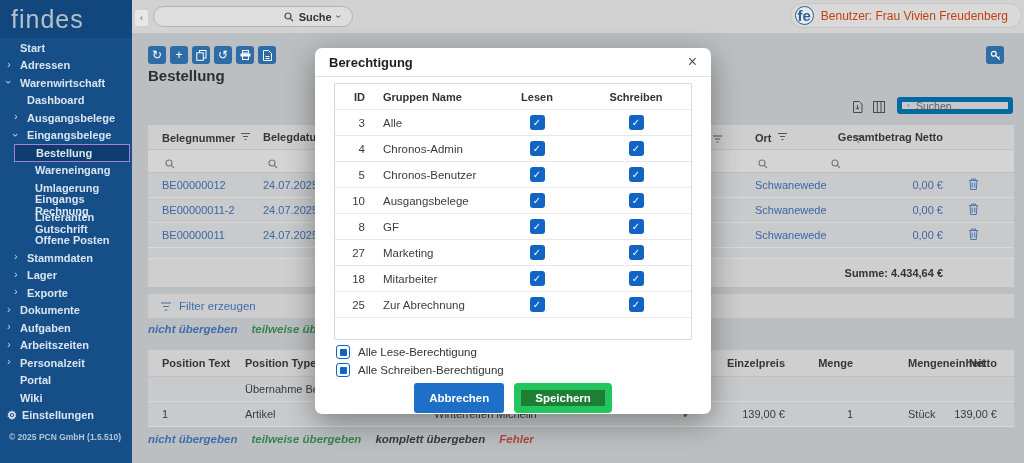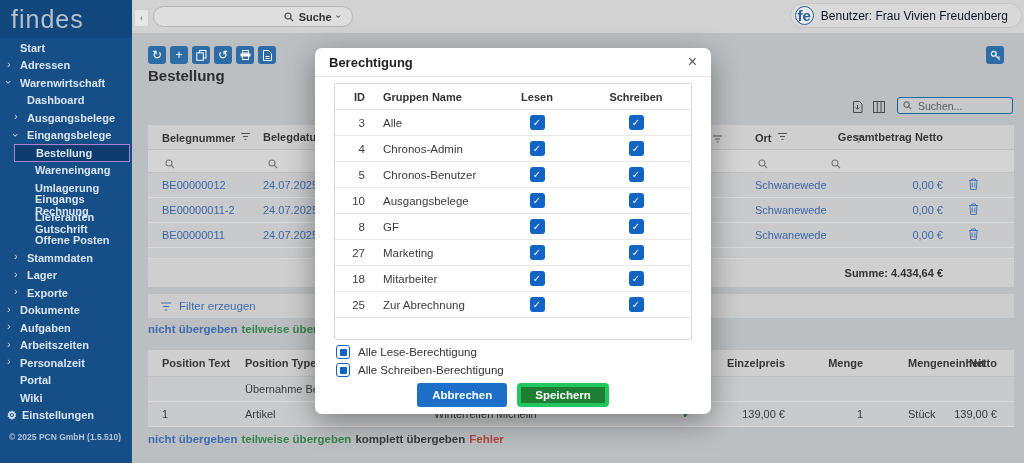--- a/index.html
+++ b/index.html
@@ -21,33 +21,33 @@
   .copyright{position:absolute;bottom:21px;left:9px;font-size:8.5px;color:#b4c6da;font-weight:bold;}
 
   
   .topbar{position:absolute;left:132px;top:0;right:0;height:33px;background:#d2d2d2;border-bottom:1px solid #c0c0c0;}
   .collapse-btn{position:absolute;left:2px;top:9px;width:13px;height:16px;background:#e7e7e7;border:1px solid #cfcfcf;border-radius:2px;color:#5a5a5a;font-size:9px;display:flex;align-items:center;justify-content:center;cursor:pointer;}
   .search-pill{position:absolute;left:21px;top:6px;width:186px;height:19px;background:#dedede;border:1px solid #b3b3b3;border-radius:11px;display:flex;align-items:center;justify-content:flex-end;padding-right:12px;gap:5px;cursor:pointer;}
   .search-pill .lbl{font-size:11px;font-weight:bold;color:#333;}
   .pill-chev{font-size:10px;color:#555;transform:rotate(90deg);display:inline-block;}
   .user-pill{position:absolute;right:2px;top:3px;height:25px;background:#d9d9d9;border:1px solid #c5c5c5;border-radius:14px;display:flex;align-items:center;gap:7px;padding:0 13px 0 4px;box-sizing:border-box;cursor:pointer;}
   .fe-badge{width:19px;height:19px;border-radius:50%;border:1.5px solid #2a5f99;color:#2a5f99;font-size:15px;font-weight:bold;display:flex;align-items:center;justify-content:center;background:#e9e9e9;box-sizing:border-box;}
-  .user-name{font-size:12px;color:#0f172a;}
+  .user-name{font-size:12px;color:#c2410c;}
 
   
   .content{position:absolute;left:132px;top:33px;right:0;bottom:0;background:#bcbfc1;}
   .tb-row{position:absolute;left:16px;top:13px;display:flex;gap:4px;}
   .tbtn{width:18px;height:18px;background:#2d6ca6;border-radius:3px;color:#fff;display:flex;align-items:center;justify-content:center;font-size:12px;line-height:1;cursor:pointer;}
   .key-btn{position:absolute;right:20px;top:13px;width:18px;height:18px;background:#2d6ca6;border-radius:3px;display:flex;align-items:center;justify-content:center;cursor:pointer;}
   .page-title{position:absolute;left:16px;top:34px;font-size:15px;font-weight:bold;color:#2e2e2e;}
 
   .grid-controls{position:absolute;left:16px;top:64px;right:11px;height:20px;}
   .gc-icon{position:absolute;top:2px;cursor:pointer;}
   .gc-export{right:150px;} .gc-columns{right:128px;}
-  .search-box{position:absolute;right:0;top:0;width:116px;height:17px;border:1px solid #0369a1;border-radius:3px;background:#c6c8ca;display:flex;align-items:center;gap:4px;padding:0 5px;box-sizing:border-box;}
+  .search-box{position:absolute;right:0;top:0;width:116px;height:17px;border:5px solid #0369a1;border-radius:3px;background:#c6c8ca;display:flex;align-items:center;gap:4px;padding:0 5px;box-sizing:border-box;}
   .search-box input{border:none;outline:none;background:transparent;font-size:10.5px;color:#555;width:85px;font-family:"Liberation Sans",sans-serif;}
   .search-box input::placeholder{color:#5c5c5c;}
 
   .panel1{position:absolute;left:16px;width:866px;top:92px;background:#c9cacb;}
   .panel2{position:absolute;left:16px;width:866px;top:317px;background:#c9cacb;}
   .h-row{height:24px;background:#cfcfcf;border-bottom:1px solid #c0c0c0;position:relative;font-size:11px;font-weight:bold;color:#363636;}
   .h-row2{height:26px;background:#cfcfcf;border-bottom:1px solid #c0c0c0;position:relative;font-size:11px;font-weight:bold;color:#363636;}
   .f-row{height:22px;background:#d4d4d4;border-bottom:1px solid #c0c0c0;position:relative;}
   .d-row{height:24px;background:#c9cacb;border-bottom:1px solid #d9d9d9;position:relative;font-size:11px;color:#3a3a3a;}
   .sp-row{height:10px;background:#c9cacb;border-bottom:1px solid #d9d9d9;}
@@ -57,26 +57,26 @@
   .p1-c1{left:14px;} .p1-c2{left:115px;}
   .p1-ort{left:607px;} .p1-netto{right:71px;text-align:right;}
   .p1-sliver{left:480px;width:83px;text-align:right;overflow:hidden;}
   .p1-trash{left:820px;cursor:pointer;}
   .fi{display:inline-block;margin-left:6px;vertical-align:1px;}
   .fi-abs1{position:absolute;left:565px;top:8px;} .fi-abs2{position:absolute;left:706px;top:8px;}
   .mag{position:absolute;top:5px;}
   .m1{left:17px;} .m2{left:120px;} .m3{left:610px;} .m4{left:683px;}
 
   .p2-c1{left:14px;} .p2-c2{left:97px;} .p2-art{left:286px;color:#3a3a3a;}
-  .p2-einzel{right:229px;text-align:right;} .p2-menge{right:151px;text-align:center;}
+  .p2-einzel{right:229px;text-align:right;} .p2-menge{right:161px;text-align:center;}
   .p2-einheit{left:714px;padding-left:46px;} .p2-netto{right:17px;text-align:right;}
   .p2-check{left:534px;color:#2e7d32;font-size:12px;font-weight:bold;}
 
   .filterbar{position:absolute;left:16px;width:866px;top:261px;height:24px;background:#cdcdcd;display:flex;align-items:center;gap:8px;padding-left:13px;box-sizing:border-box;color:#3f6cb0;font-size:11.5px;cursor:pointer;}
-  .legend{position:absolute;font-size:11.5px;font-weight:bold;display:flex;gap:4px;white-space:nowrap;}
+  .legend{position:absolute;font-size:11.5px;font-weight:bold;display:flex;gap:14px;white-space:nowrap;font-style:italic;}
   .legend1{left:16px;top:290px;} .legend2{left:16px;top:400px;}
   .lg-blue{color:#3f6cb0;} .lg-green{color:#36844d;} .lg-dark{color:#3a3a3a;} .lg-red{color:#b5443c;}
 
   
   .modal{position:absolute;left:315px;top:48px;width:396px;height:366px;background:#ffffff;border-radius:7px;box-shadow:0 8px 30px rgba(0,0,0,.38);z-index:10;}
   .m-head{height:28px;border-bottom:1px solid #e3e3e3;display:flex;align-items:center;justify-content:space-between;padding:0 14px;}
   .m-title{font-size:13px;font-weight:bold;color:#1f1f1f;}
   .m-close{font-size:16px;color:#555;cursor:pointer;line-height:1;}
   .m-table{position:absolute;left:19px;right:19px;top:35px;height:255px;border:1px solid #d8d8d8;border-radius:2px;background:#fff;overflow:hidden;}
   .m-hrow,.m-row{display:grid;grid-template-columns:34px 122px 92px 106px;align-items:center;height:25px;border-bottom:1px solid #e8e8e8;}
@@ -85,21 +85,21 @@
   .mc-id{text-align:right;padding-right:4px;}
   .mc-name{padding-left:14px;}
   .mc-center{text-align:center;}
   .cb{width:15px;height:15px;background:#1164c4;border-radius:3px;margin:0 auto;display:flex;align-items:center;justify-content:center;color:#fff;font-size:10px;cursor:pointer;}
   .m-checkline{position:absolute;left:21px;display:flex;align-items:center;gap:8px;font-size:11.5px;color:#333;}
   .mcl1{top:297px;} .mcl2{top:315px;}
   .cb-ind{width:14px;height:14px;border:1.5px solid #1164c4;border-radius:3px;background:#fff;display:flex;align-items:center;justify-content:center;box-sizing:border-box;cursor:pointer;}
   .cb-ind i{display:block;width:7px;height:7px;background:#1164c4;border-radius:1px;}
   .m-btns{position:absolute;left:0;right:0;top:335px;display:flex;justify-content:center;gap:10px;}
   .btn-cancel{background:#1e6fc8;color:#fff;border:none;border-radius:3px;font-size:11.5px;font-weight:bold;padding:4px 15px;font-family:"Liberation Sans",sans-serif;cursor:pointer;}
-  .btn-save{background:#1e7e34;color:#fff;border:4px solid #22c55e;border-radius:4px;font-size:11.5px;font-weight:bold;padding:2px 14px;font-family:"Liberation Sans",sans-serif;cursor:pointer;}
+  .btn-save{background:#1e7e34;color:#fff;border:7px solid #22c55e;border-radius:4px;font-size:11.5px;font-weight:bold;padding:2px 14px;font-family:"Liberation Sans",sans-serif;cursor:pointer;}
 </style>
 </head>
 <body>
 
 <div id="app">
 
   <div class="logo-block">
     <span class="logo-text">findes</span>
   </div>
 

